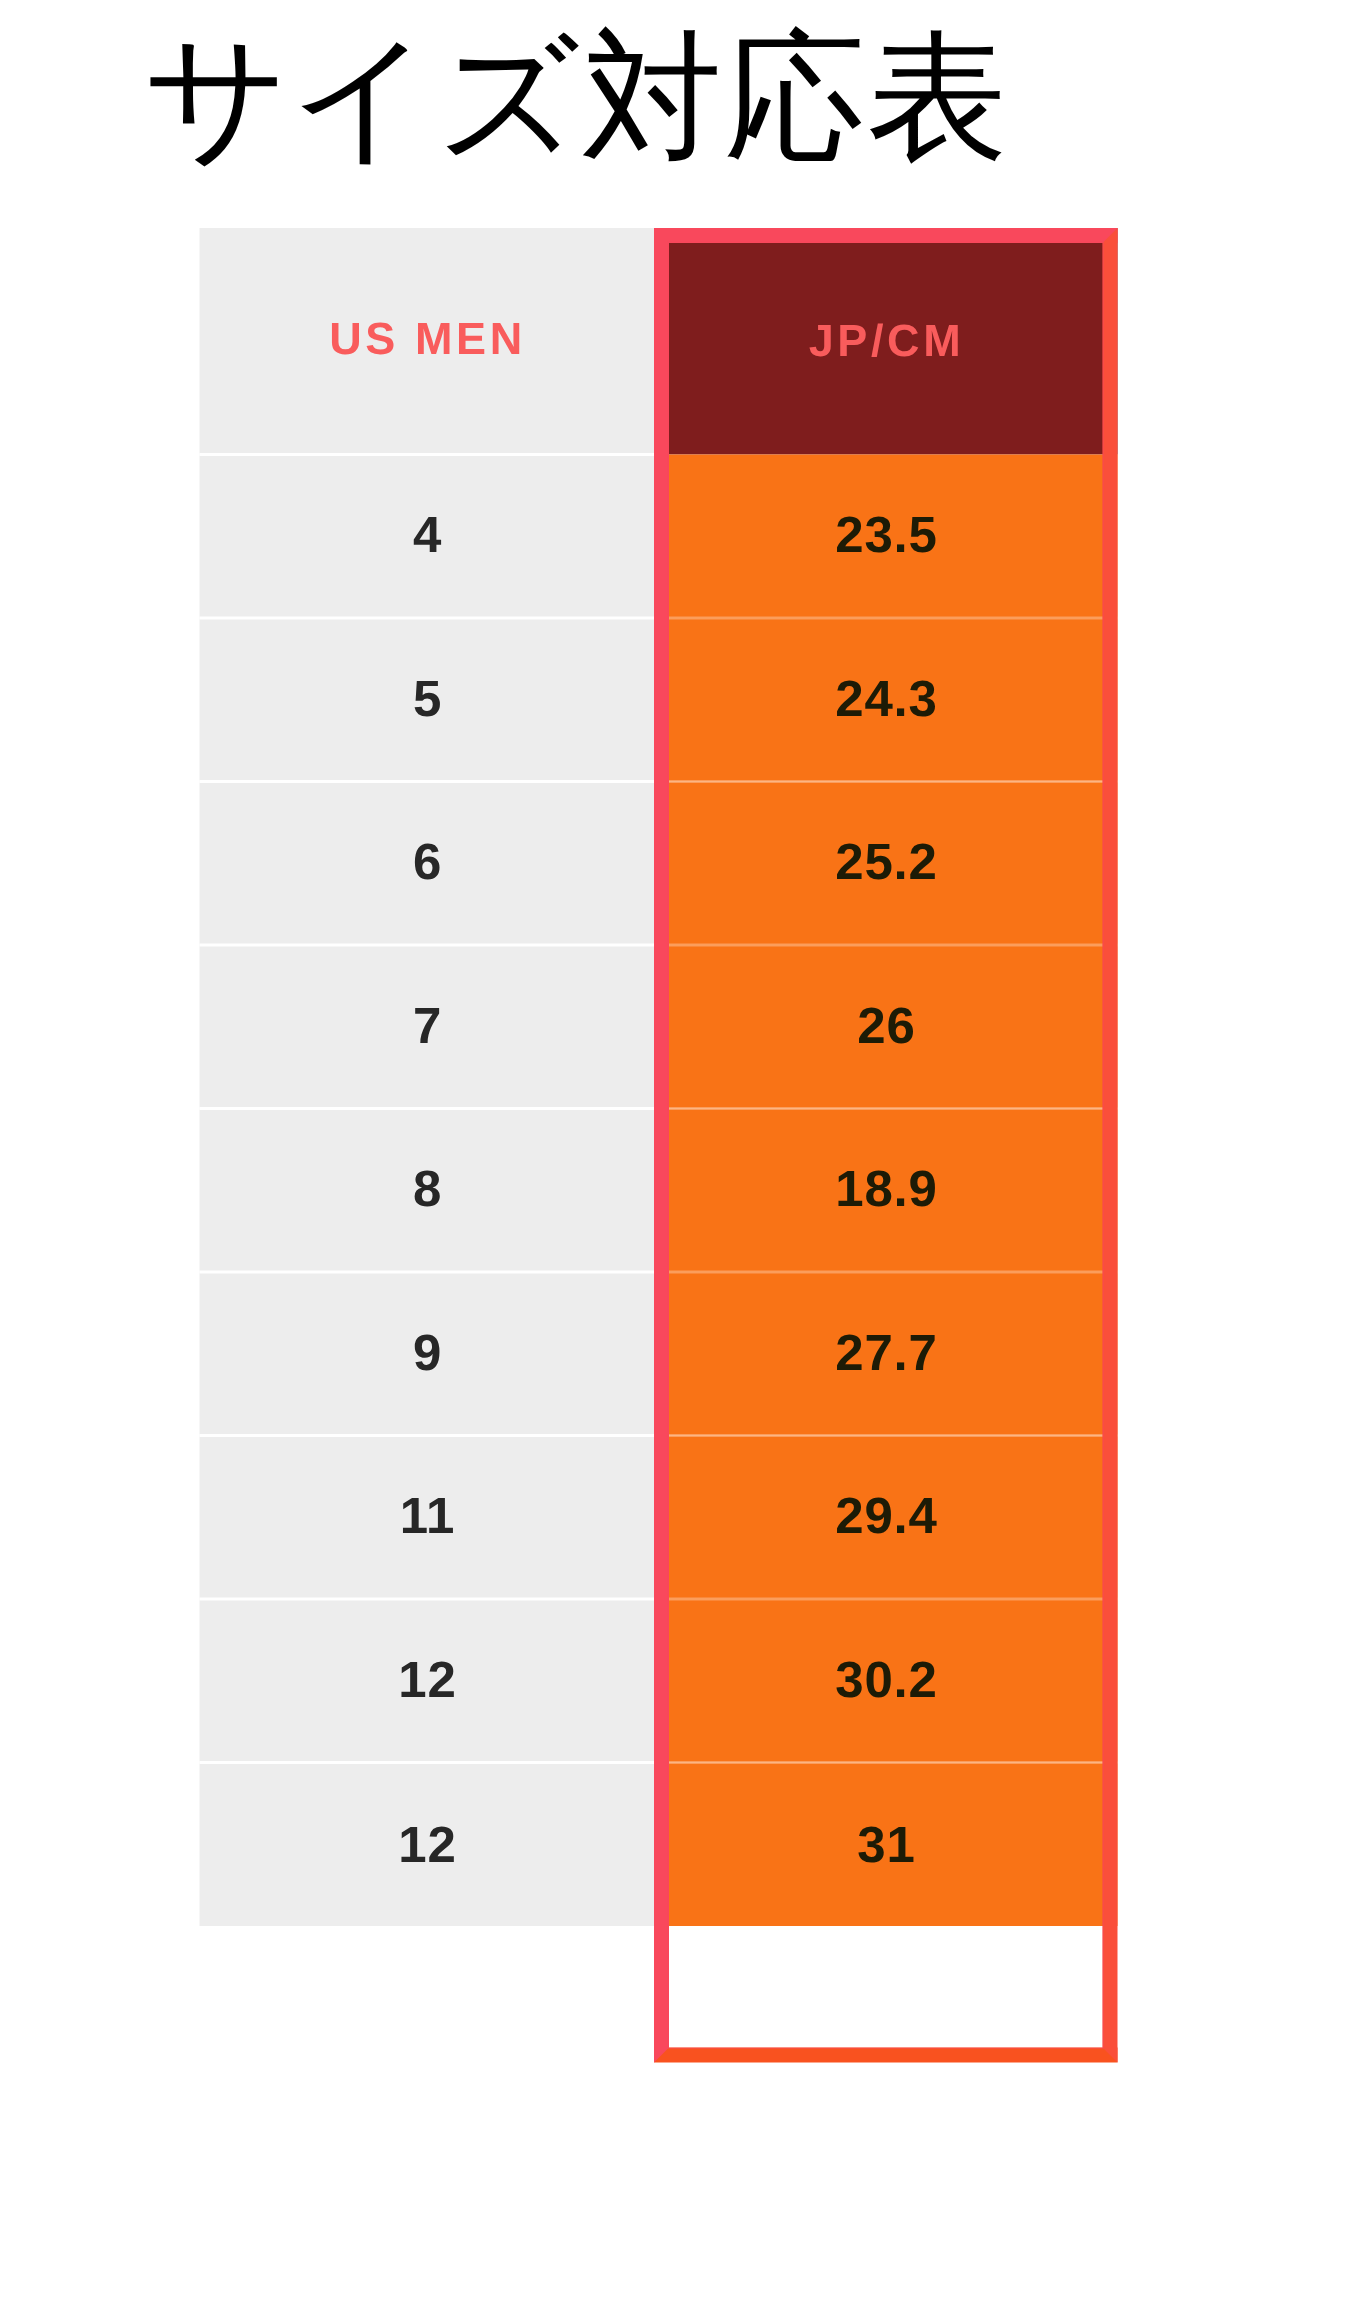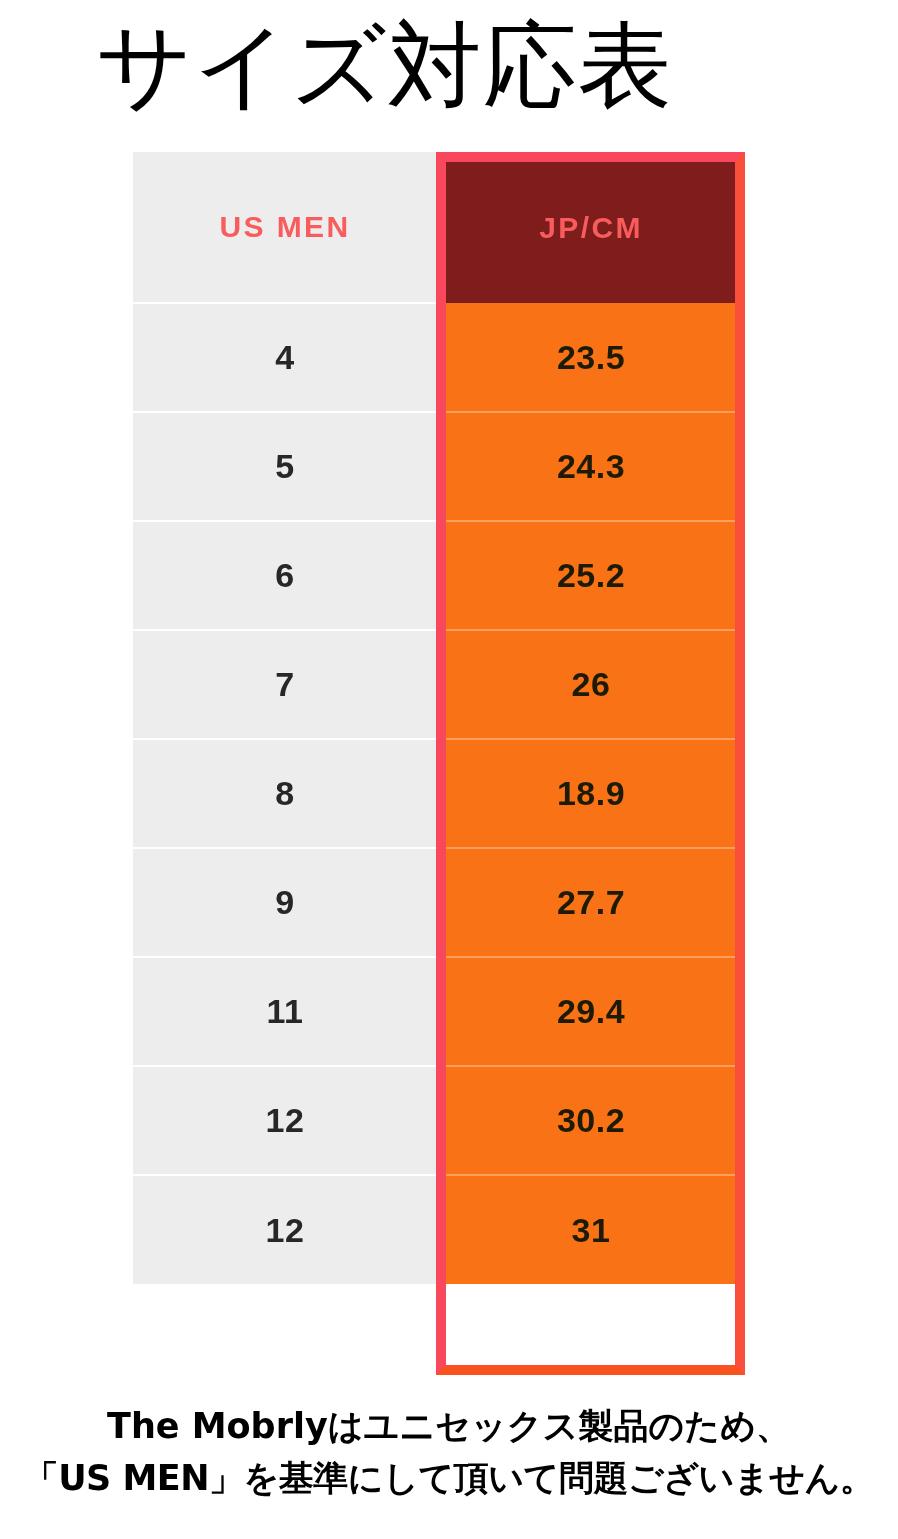--- a/index.html
+++ b/index.html
@@ -207,18 +207,14 @@
         <tr>
           <td class="us-cell">12</td>
           <td class="jp-cell">31</td>
         </tr>
       </tbody>
     </table>
 
     <div class="highlight-frame"></div>
   </div>
 
-  <p class="footnote">
-    <span class="line-1">The Mobrlyはユニセックス製品のため、</span>
-    <span class="line-2">「US MEN」を基準にして頂いて問題ございません。</span>
-  </p>
 
 </div>
 
 </body></html>

